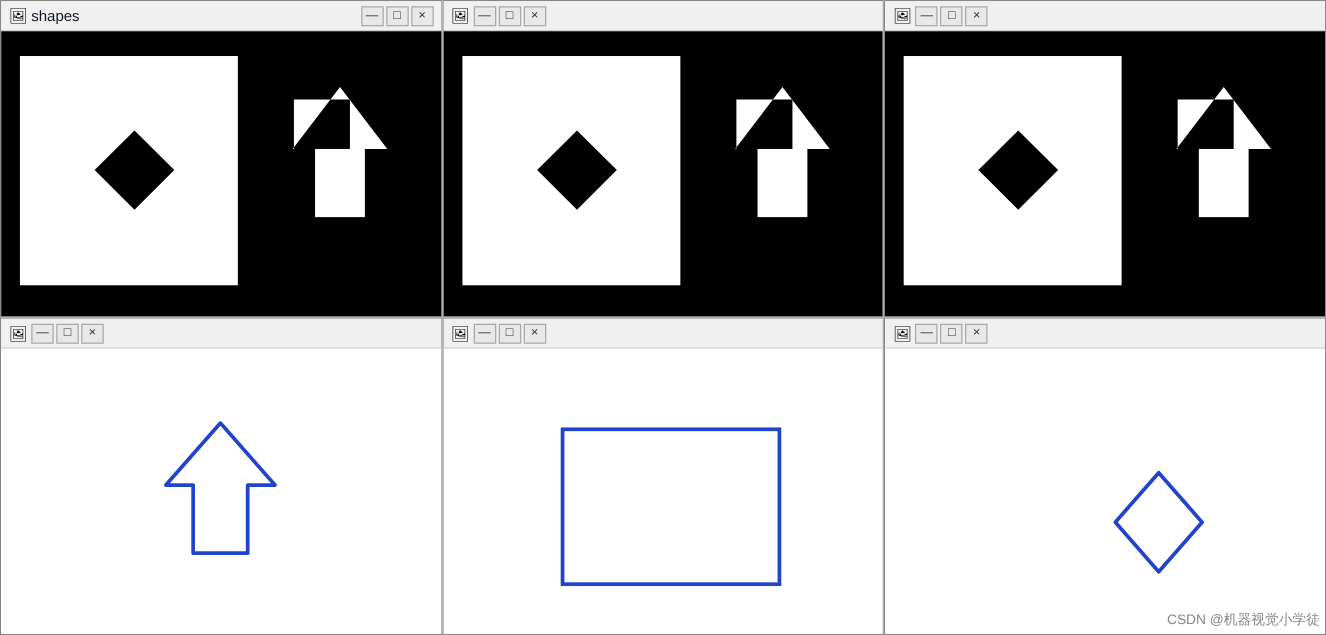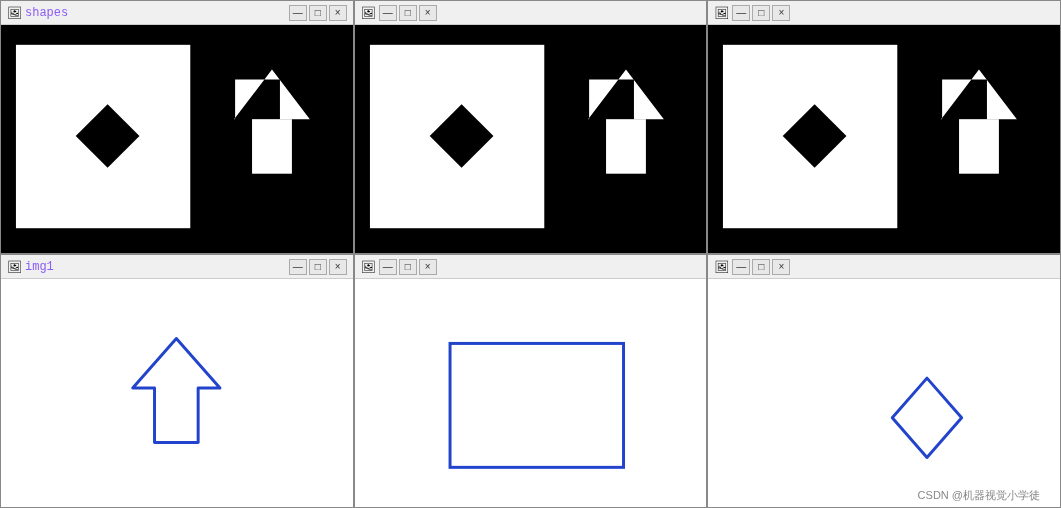--- a/index.html
+++ b/index.html
@@ -45,24 +45,23 @@
 
     .titlebar-icon {
       width: 14px;
       height: 14px;
       flex-shrink: 0;
     }
 
     .titlebar-title {
       flex: 1;
       font-size: 12px;
-      color: #8b5cf6;
+      color: #0f172a;
       white-space: nowrap;
       overflow: hidden;
-      font-family: Liberation Mono, monospace;
     }
 
     .titlebar-btns {
       display: flex;
       gap: 2px;
     }
 
     .titlebar-btn {
       width: 18px;
       height: 16px;
@@ -95,21 +94,21 @@
     
     .window-content svg {
       position: absolute;
       top: 0; left: 0;
       width: 100%; height: 100%;
     }
 
     .watermark {
       position: absolute;
       bottom: 4px;
-      right: 20px;
+      right: 4px;
       font-size: 11px;
       color: #888;
     }
   </style>
 </head>
 <body>
 
 <div class="row top-row">
 
   <div class="window">
@@ -179,21 +178,20 @@
     </div>
   </div>
 
 </div>
 
 <div class="row bottom-row">
 
   <div class="window">
     <div class="titlebar">
       <span class="titlebar-icon">🖼</span>
-      <span class="titlebar-title">img1</span>
       <div class="titlebar-btns">
         <div class="titlebar-btn">—</div>
         <div class="titlebar-btn">□</div>
         <div class="titlebar-btn close">×</div>
       </div>
     </div>
     <div class="window-content">
       <svg viewBox="0 0 353 230" preserveAspectRatio="xMidYMid meet">
 
         <polygon points="176,60 220,110 198,110 198,165 154,165 154,110 132,110" fill="none" stroke="#2244cc" stroke-width="3" stroke-linejoin="round"></polygon>

